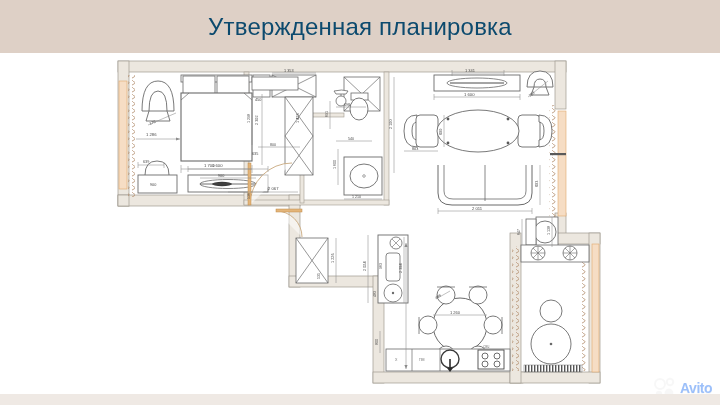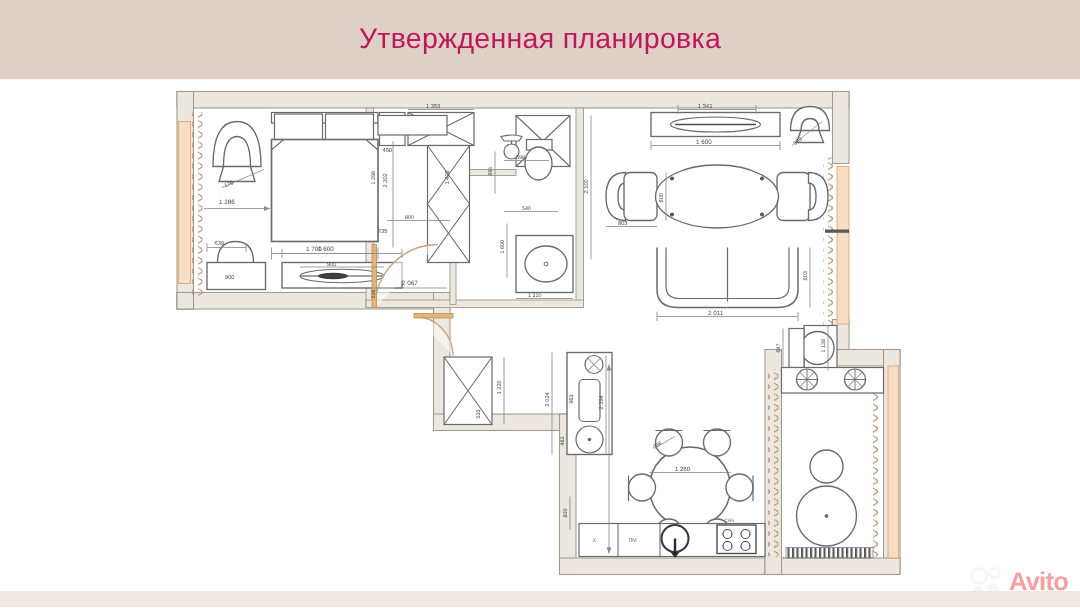--- a/index.html
+++ b/index.html
@@ -10,35 +10,35 @@
   }
   #root{position:relative;width:720px;height:405px;background:#fdfdfd;}
 
   
   .header{
     position:absolute;left:0;top:0;width:720px;height:53px;
     background:#ded0c6;
     display:flex;align-items:center;justify-content:center;
   }
   .header-title{
-    font-size:19px;color:#be185d;letter-spacing:.2px;font-weight:400;
+    font-size:24px;color:#0c4a6e;letter-spacing:.2px;font-weight:400;
     white-space:nowrap;
   }
 
   
   .plan-wrap{position:absolute;left:0;top:53px;width:720px;height:352px;background:#fff;}
   .plan-svg{position:absolute;left:0;top:0;}
 
   
   .watermark{
     position:absolute;right:8px;bottom:6px;
     display:flex;align-items:center;gap:4px;opacity:.5;
     pointer-events:none;
   }
-  .wm-text{font-size:17px;color:#ef4444;font-weight:700;letter-spacing:-.5px;
+  .wm-text{font-size:14px;color:#3b82f6;font-weight:700;letter-spacing:-.5px;
            text-shadow:0 1px 1px rgba(0,0,0,.07);}
   .bottom-strip{position:absolute;left:0;bottom:0;width:720px;height:11px;background:#efe9e4;}
 </style>
 </head>
 <body>
 
 <div id="root">
 
   <div class="header">
     <div class="header-title">Утвержденная планировка</div>

